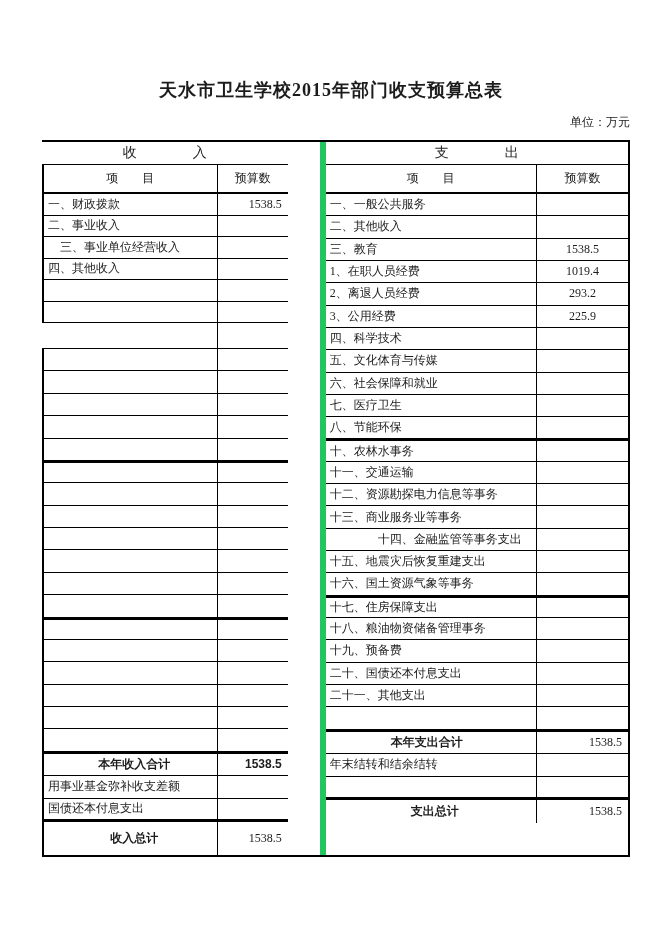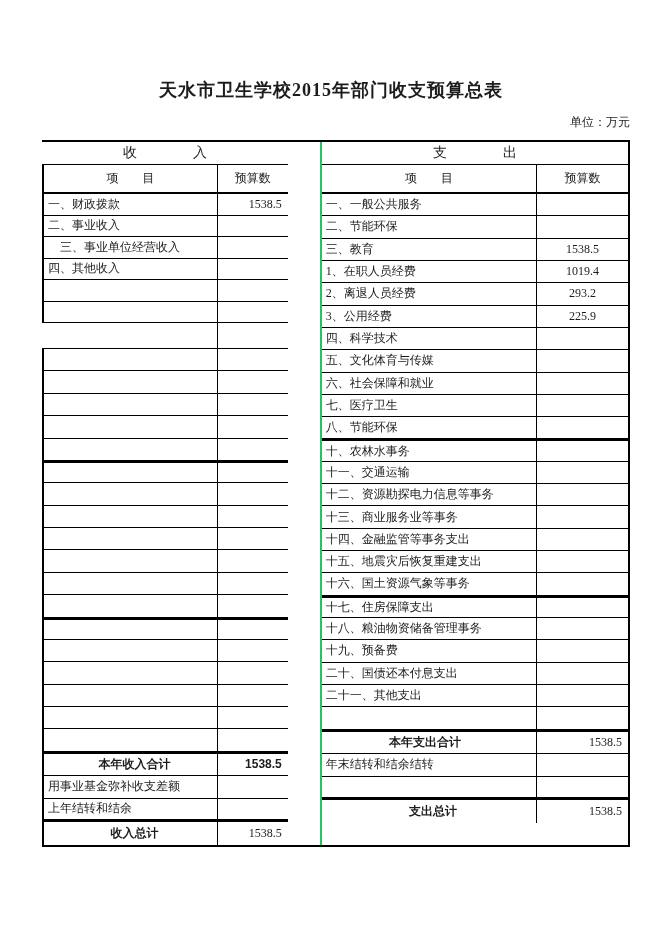--- a/index.html
+++ b/index.html
@@ -8,21 +8,21 @@
   *{box-sizing:border-box;}
 
   .page-title{position:absolute;top:78px;left:0;width:662px;text-align:center;
       font-size:18px;font-weight:bold;letter-spacing:1px;}
   .unit-label{position:absolute;top:114px;right:32px;font-size:12px;}
 
   .budget-table{position:absolute;top:140px;left:42px;width:588px;
       border:2px solid #000;border-left:none;display:flex;align-items:stretch;background:#fff;}
   .half{display:flex;flex-direction:column;}
   .half.income{width:260px;}
-  .half.expense{width:326px;border-left:2px solid #22c55e;margin-left:32px;}
+  .half.expense{width:326px;border-left:6px solid #22c55e;margin-left:32px;}
 
   .row{display:flex;border-bottom:1px solid #000;flex:0 0 auto;}
   .row.tt{border-top:2px solid #000;}
   .row.bl{border-left:2px solid #000;}
   .row.last{border-bottom:none;}
 
   .cell{display:flex;align-items:center;overflow:hidden;white-space:nowrap;font-size:12px;}
   .item{flex:1;padding-left:4px;}
   .val{border-left:1px solid #000;justify-content:center;}
   .income .val{width:71px;}
@@ -156,42 +156,42 @@
     <div id="income-totals" style="display:flex;flex-direction:column;">
         <div class="row bl tt" style="height: 24px;">
           <div class="cell item b lab-center">本年收入合计</div>
           <div class="cell val right b">1538.5</div>
         </div>
         <div class="row bl" style="height: 23px;">
           <div class="cell item">用事业基金弥补收支差额</div>
           <div class="cell val right"></div>
         </div>
         <div class="row bl" style="height: 21px;">
-          <div class="cell item">上年结转和结余</div>
-          <div class="cell val right"></div>
-        </div>
-        <div class="row bl tt last" style="height: 25px;">
+          <div class="cell item">国债还本付息支出</div>
+          <div class="cell val right"></div>
+        </div>
+        <div class="row bl tt last" style="height: 35px;">
           <div class="cell item b lab-center">收入总计</div>
           <div class="cell val right">1538.5</div>
         </div>
       </div>
   </div>
   <div class="half expense">
     <div class="sec-h">支　　　　出</div>
     <div class="col-h row">
       <div class="cell item">项　　目</div>
       <div class="cell val">预算数</div>
     </div>
     <div id="expense-rows" style="display:flex;flex-direction:column;">
         <div class="row" style="height: 22.32px; gap: 36px;">
           <div class="cell item">一、一般公共服务</div>
           <div class="cell val center"></div>
         </div>
         <div class="row" style="height: 22.32px;">
-          <div class="cell item">二、节能环保</div>
+          <div class="cell item">二、其他收入</div>
           <div class="cell val center"></div>
         </div>
         <div class="row" style="height: 22.32px;">
           <div class="cell item">三、教育</div>
           <div class="cell val center">1538.5</div>
         </div>
         <div class="row" style="height: 22.32px;">
           <div class="cell item">1、在职人员经费</div>
           <div class="cell val center">1019.4</div>
         </div>
@@ -232,21 +232,21 @@
           <div class="cell val center"></div>
         </div>
         <div class="row" style="height: 22.32px;">
           <div class="cell item">十二、资源勘探电力信息等事务</div>
           <div class="cell val center"></div>
         </div>
         <div class="row" style="height: 22.32px;">
           <div class="cell item">十三、商业服务业等事务</div>
           <div class="cell val center"></div>
         </div>
-        <div class="row" style="height: 22.32px;">
+        <div class="row" style="height: 22.32px; padding-left: 48px;">
           <div class="cell item">十四、金融监管等事务支出</div>
           <div class="cell val center"></div>
         </div>
         <div class="row" style="height: 22.32px;">
           <div class="cell item">十五、地震灾后恢复重建支出</div>
           <div class="cell val center"></div>
         </div>
         <div class="row" style="height: 22.32px;">
           <div class="cell item">十六、国土资源气象等事务</div>
           <div class="cell val center"></div>

